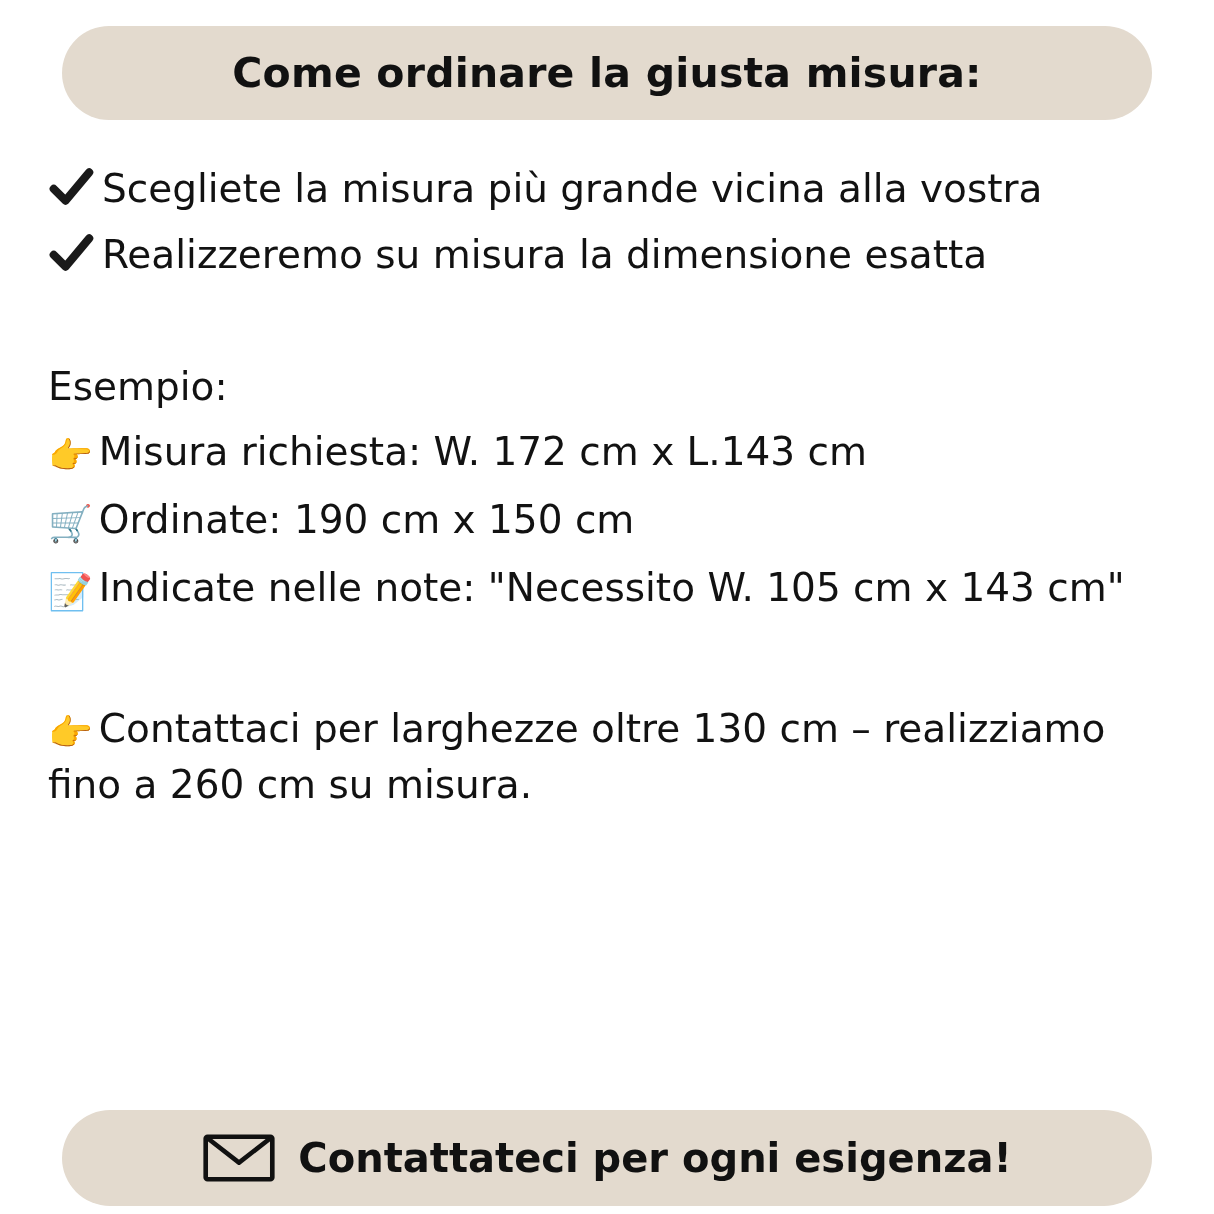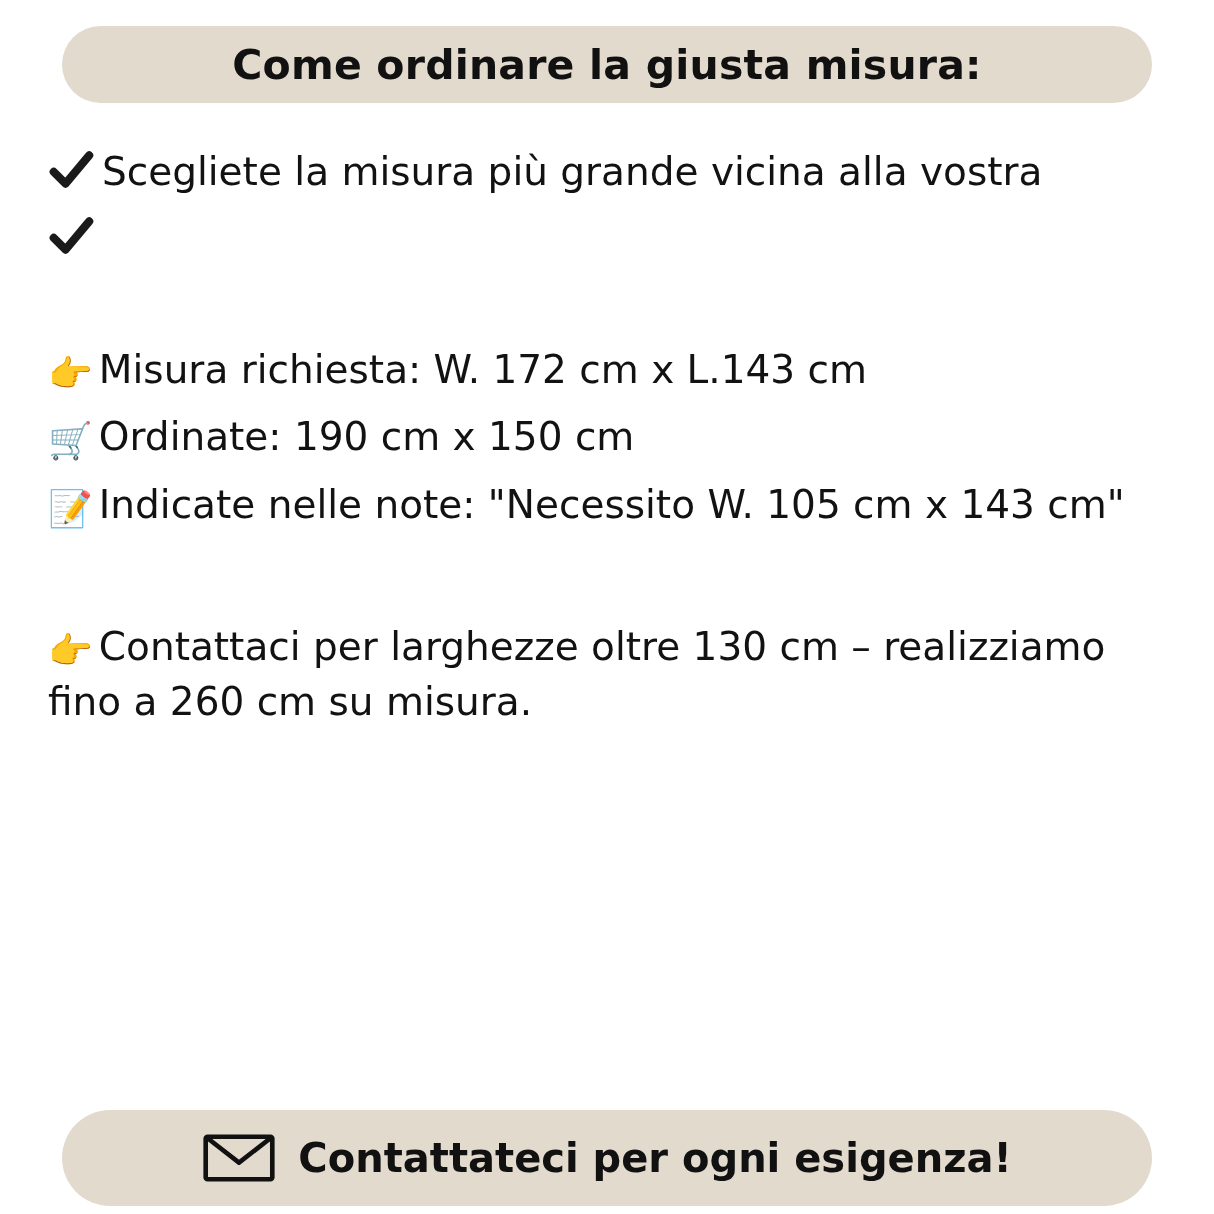--- a/index.html
+++ b/index.html
@@ -28,21 +28,21 @@
     border-radius: 60px;
     text-align: center;
     font-weight: bold;
     color: #111111;
     display: flex;
     align-items: center;
     justify-content: center;
   }
   .header-pill {
     margin: 26px 32px 0 32px;
-    height: 77px;
+    height: 94px;
     font-size: 41px;
     letter-spacing: 0.2px;
   }
 
   
   .body-block {
     margin-top: 42px;
     padding: 0 6px;
     font-size: 39px;
     line-height: 1.38;
@@ -119,25 +119,26 @@
 
     <p class="line">
       <svg class="check-svg" viewBox="0 0 50 44">
         <path d="M6 24 L19 37 L45 6"></path>
       </svg><span>Scegliete la misura più grande vicina alla vostra</span>
     </p>
 
     <p class="line">
       <svg class="check-svg" viewBox="0 0 50 44">
         <path d="M6 24 L19 37 L45 6"></path>
-      </svg>
+      </svg><span>Realizzeremo su misura la dimensione esatta</span>
     </p>
 
     <div class="gap-mid"></div>
 
+    <p class="line">Esempio:</p>
 
     <p class="line">
       <span class="emoji emoji-point">👉</span><span>Misura richiesta: W. 172 cm x L.143 cm</span>
     </p>
 
     <p class="line">
       <span class="emoji">🛒</span><span>Ordinate: 190 cm x 150 cm</span>
     </p>
 
     <p class="line">

